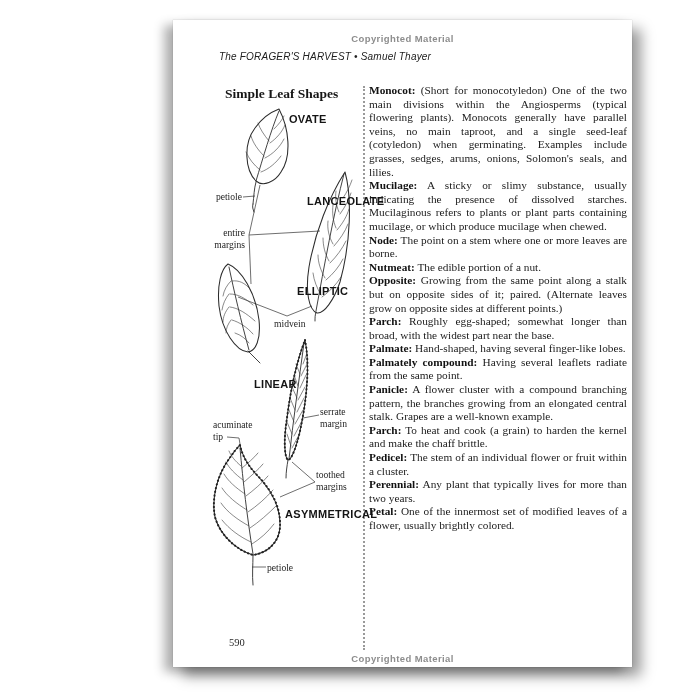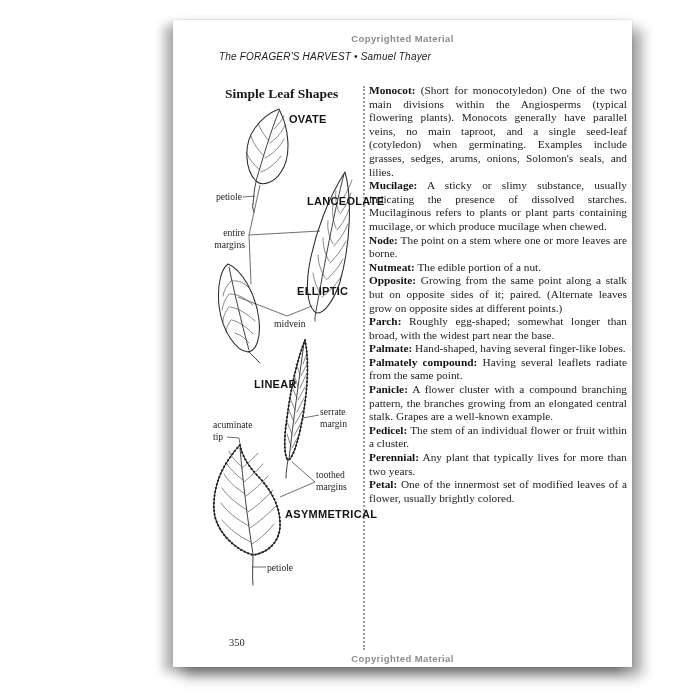--- a/index.html
+++ b/index.html
@@ -127,22 +127,23 @@
     <div id="glossary">
         <p class="entry"><b>Monocot:</b> (Short for monocotyledon) One of the two main divisions within the Angiosperms (typical flowering plants). Monocots generally have parallel veins, no main taproot, and a single seed-leaf (cotyledon) when germinating. Examples include grasses, sedges, arums, onions, Solomon's seals, and lilies.</p>
         <p class="entry"><b>Mucilage:</b> A sticky or slimy substance, usually indicating the presence of dissolved starches. Mucilaginous refers to plants or plant parts containing mucilage, or which produce mucilage when chewed.</p>
         <p class="entry"><b>Node:</b> The point on a stem where one or more leaves are borne.</p>
         <p class="entry"><b>Nutmeat:</b> The edible portion of a nut.</p>
         <p class="entry"><b>Opposite:</b> Growing from the same point along a stalk but on opposite sides of it; paired. (Alternate leaves grow on opposite sides at different points.)</p>
         <p class="entry"><b>Parch:</b> Roughly egg-shaped; somewhat longer than broad, with the widest part near the base.</p>
         <p class="entry"><b>Palmate:</b> Hand-shaped, having several finger-like lobes.</p>
         <p class="entry"><b>Palmately compound:</b> Having several leaflets radiate from the same point.</p>
         <p class="entry"><b>Panicle:</b> A flower cluster with a compound branching pattern, the branches growing from an elongated central stalk. Grapes are a well-known example.</p>
+        <p class="entry"><b>Parch:</b> To heat and cook (a grain) to harden the kernel and make the chaff brittle.</p>
         <p class="entry"><b>Pedicel:</b> The stem of an individual flower or fruit within a cluster.</p>
         <p class="entry"><b>Perennial:</b> Any plant that typically lives for more than two years.</p>
         <p class="entry"><b>Petal:</b> One of the innermost set of modified leaves of a flower, usually brightly colored.</p>
       </div>
 
-    <div id="page-number">350</div>
+    <div id="page-number">590</div>
 
     <div id="watermark-bottom" class="watermark">Copyrighted Material</div>
   </div>
 </div>
 
 </body></html>

